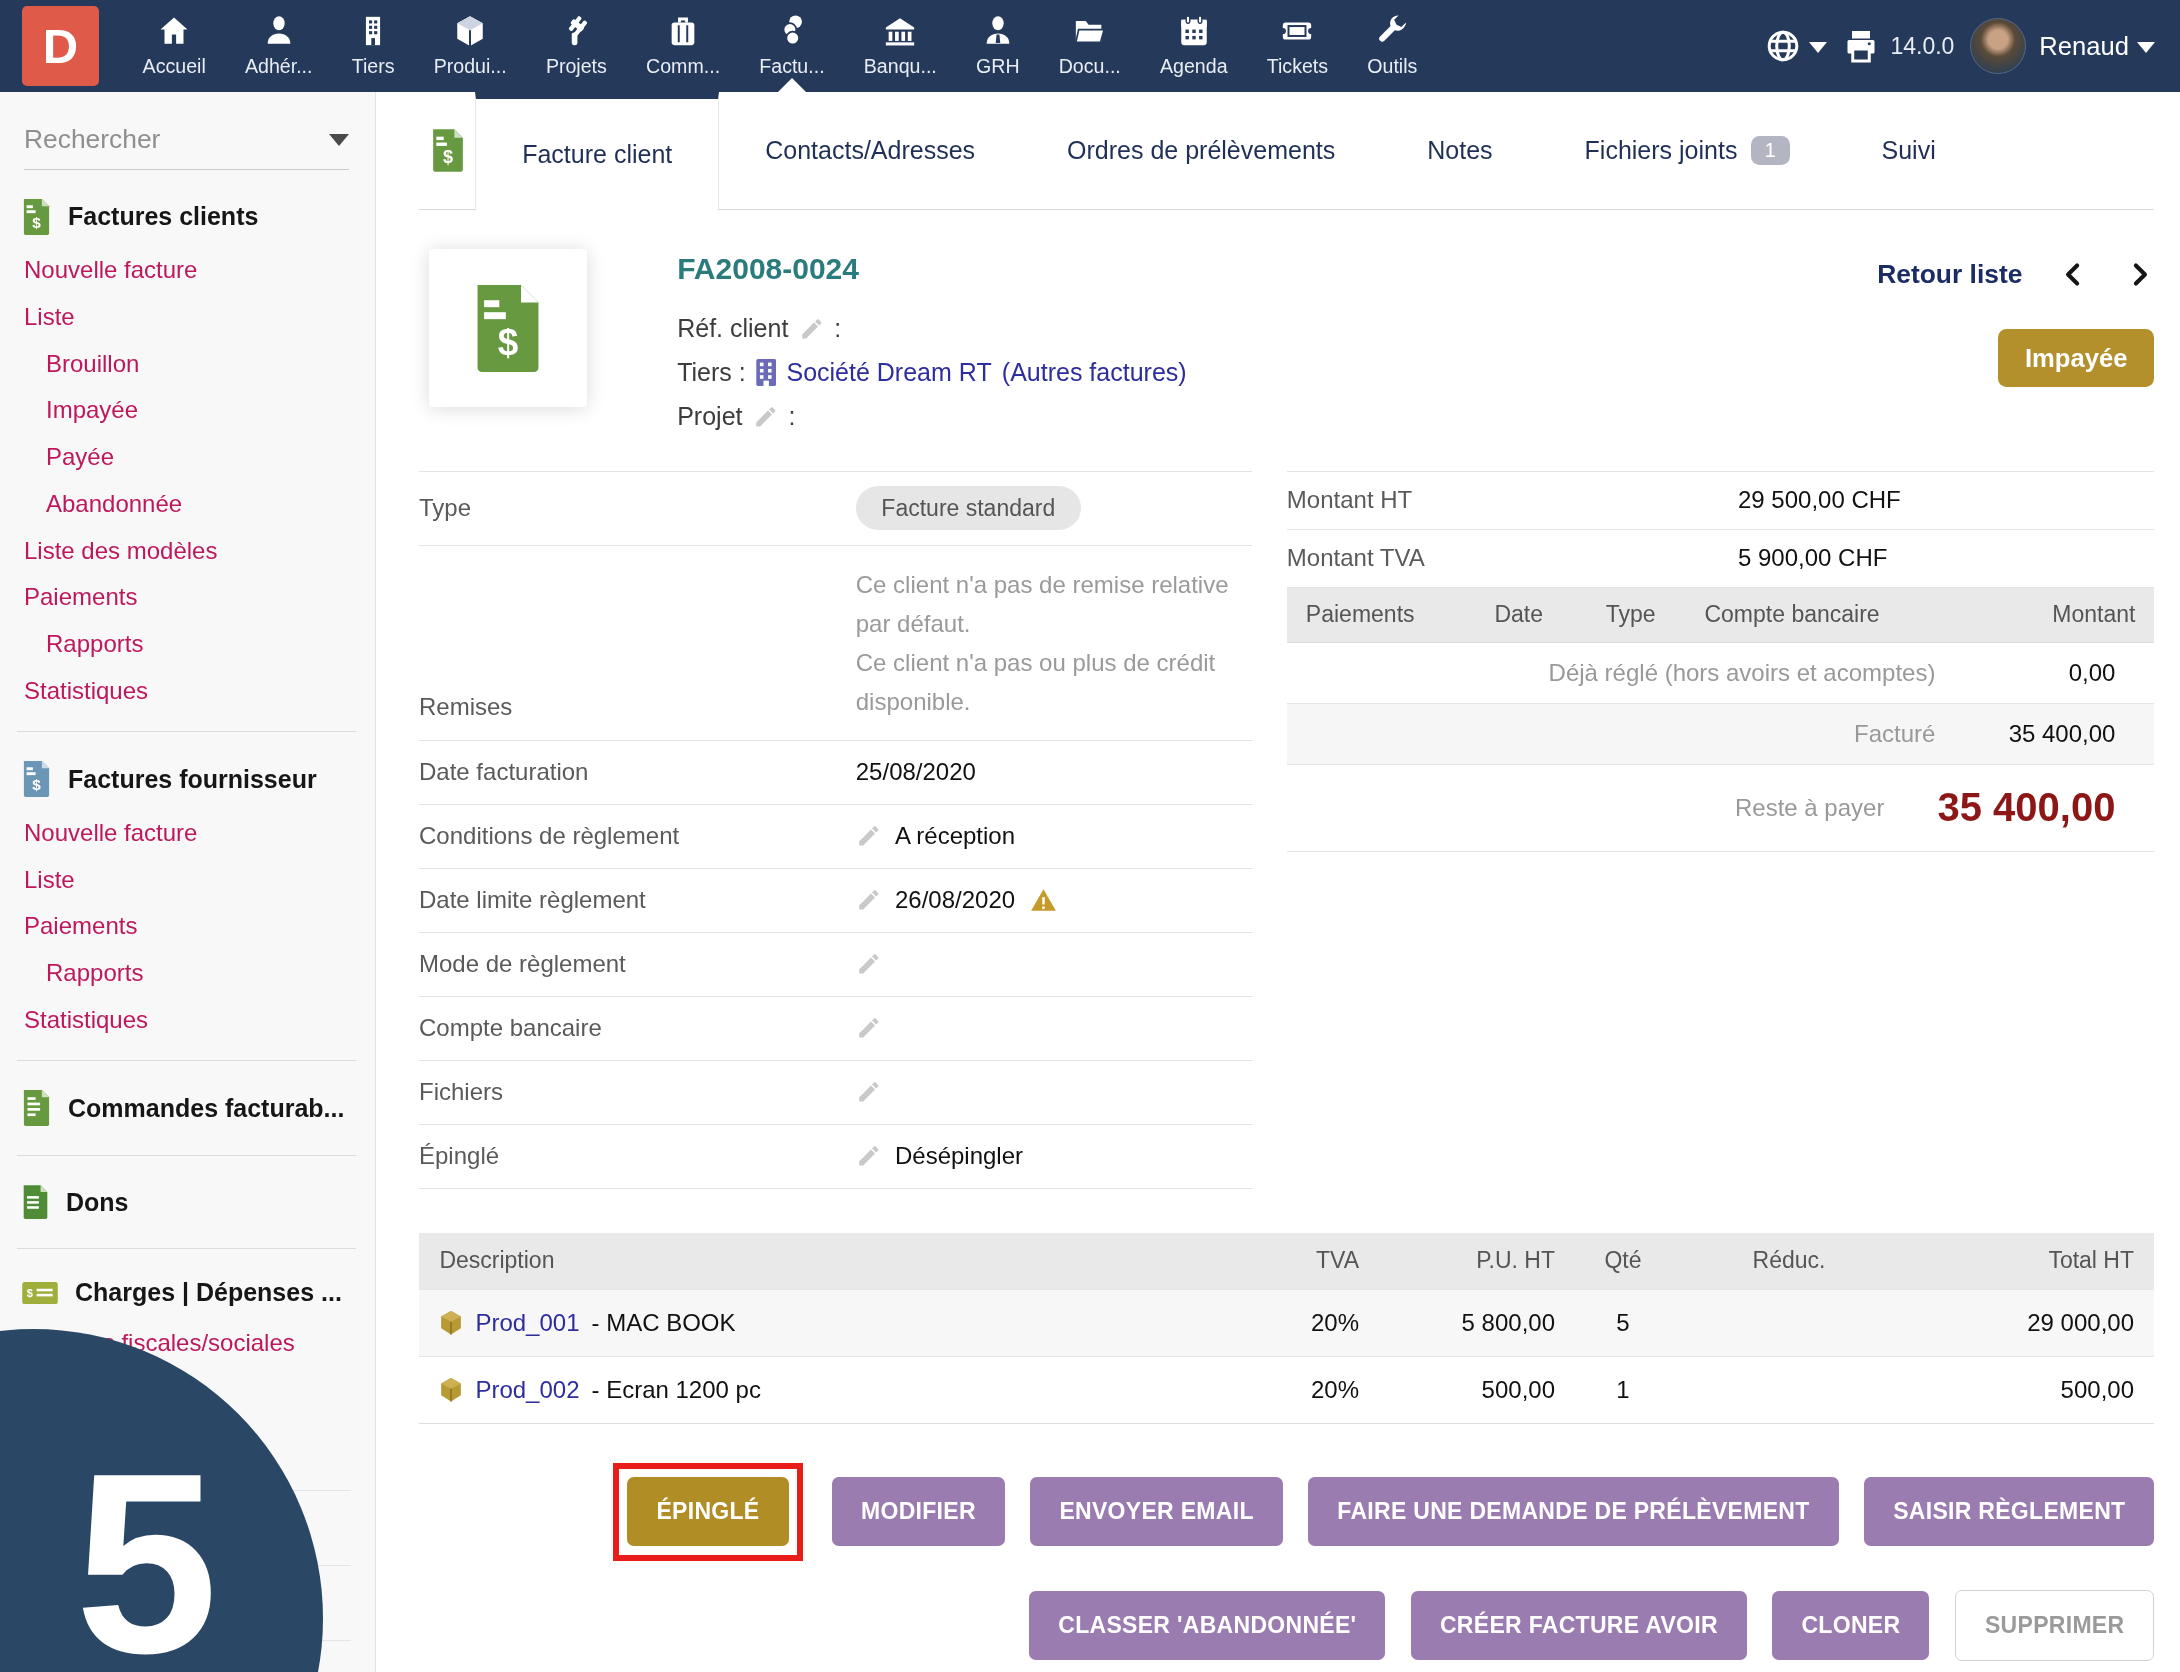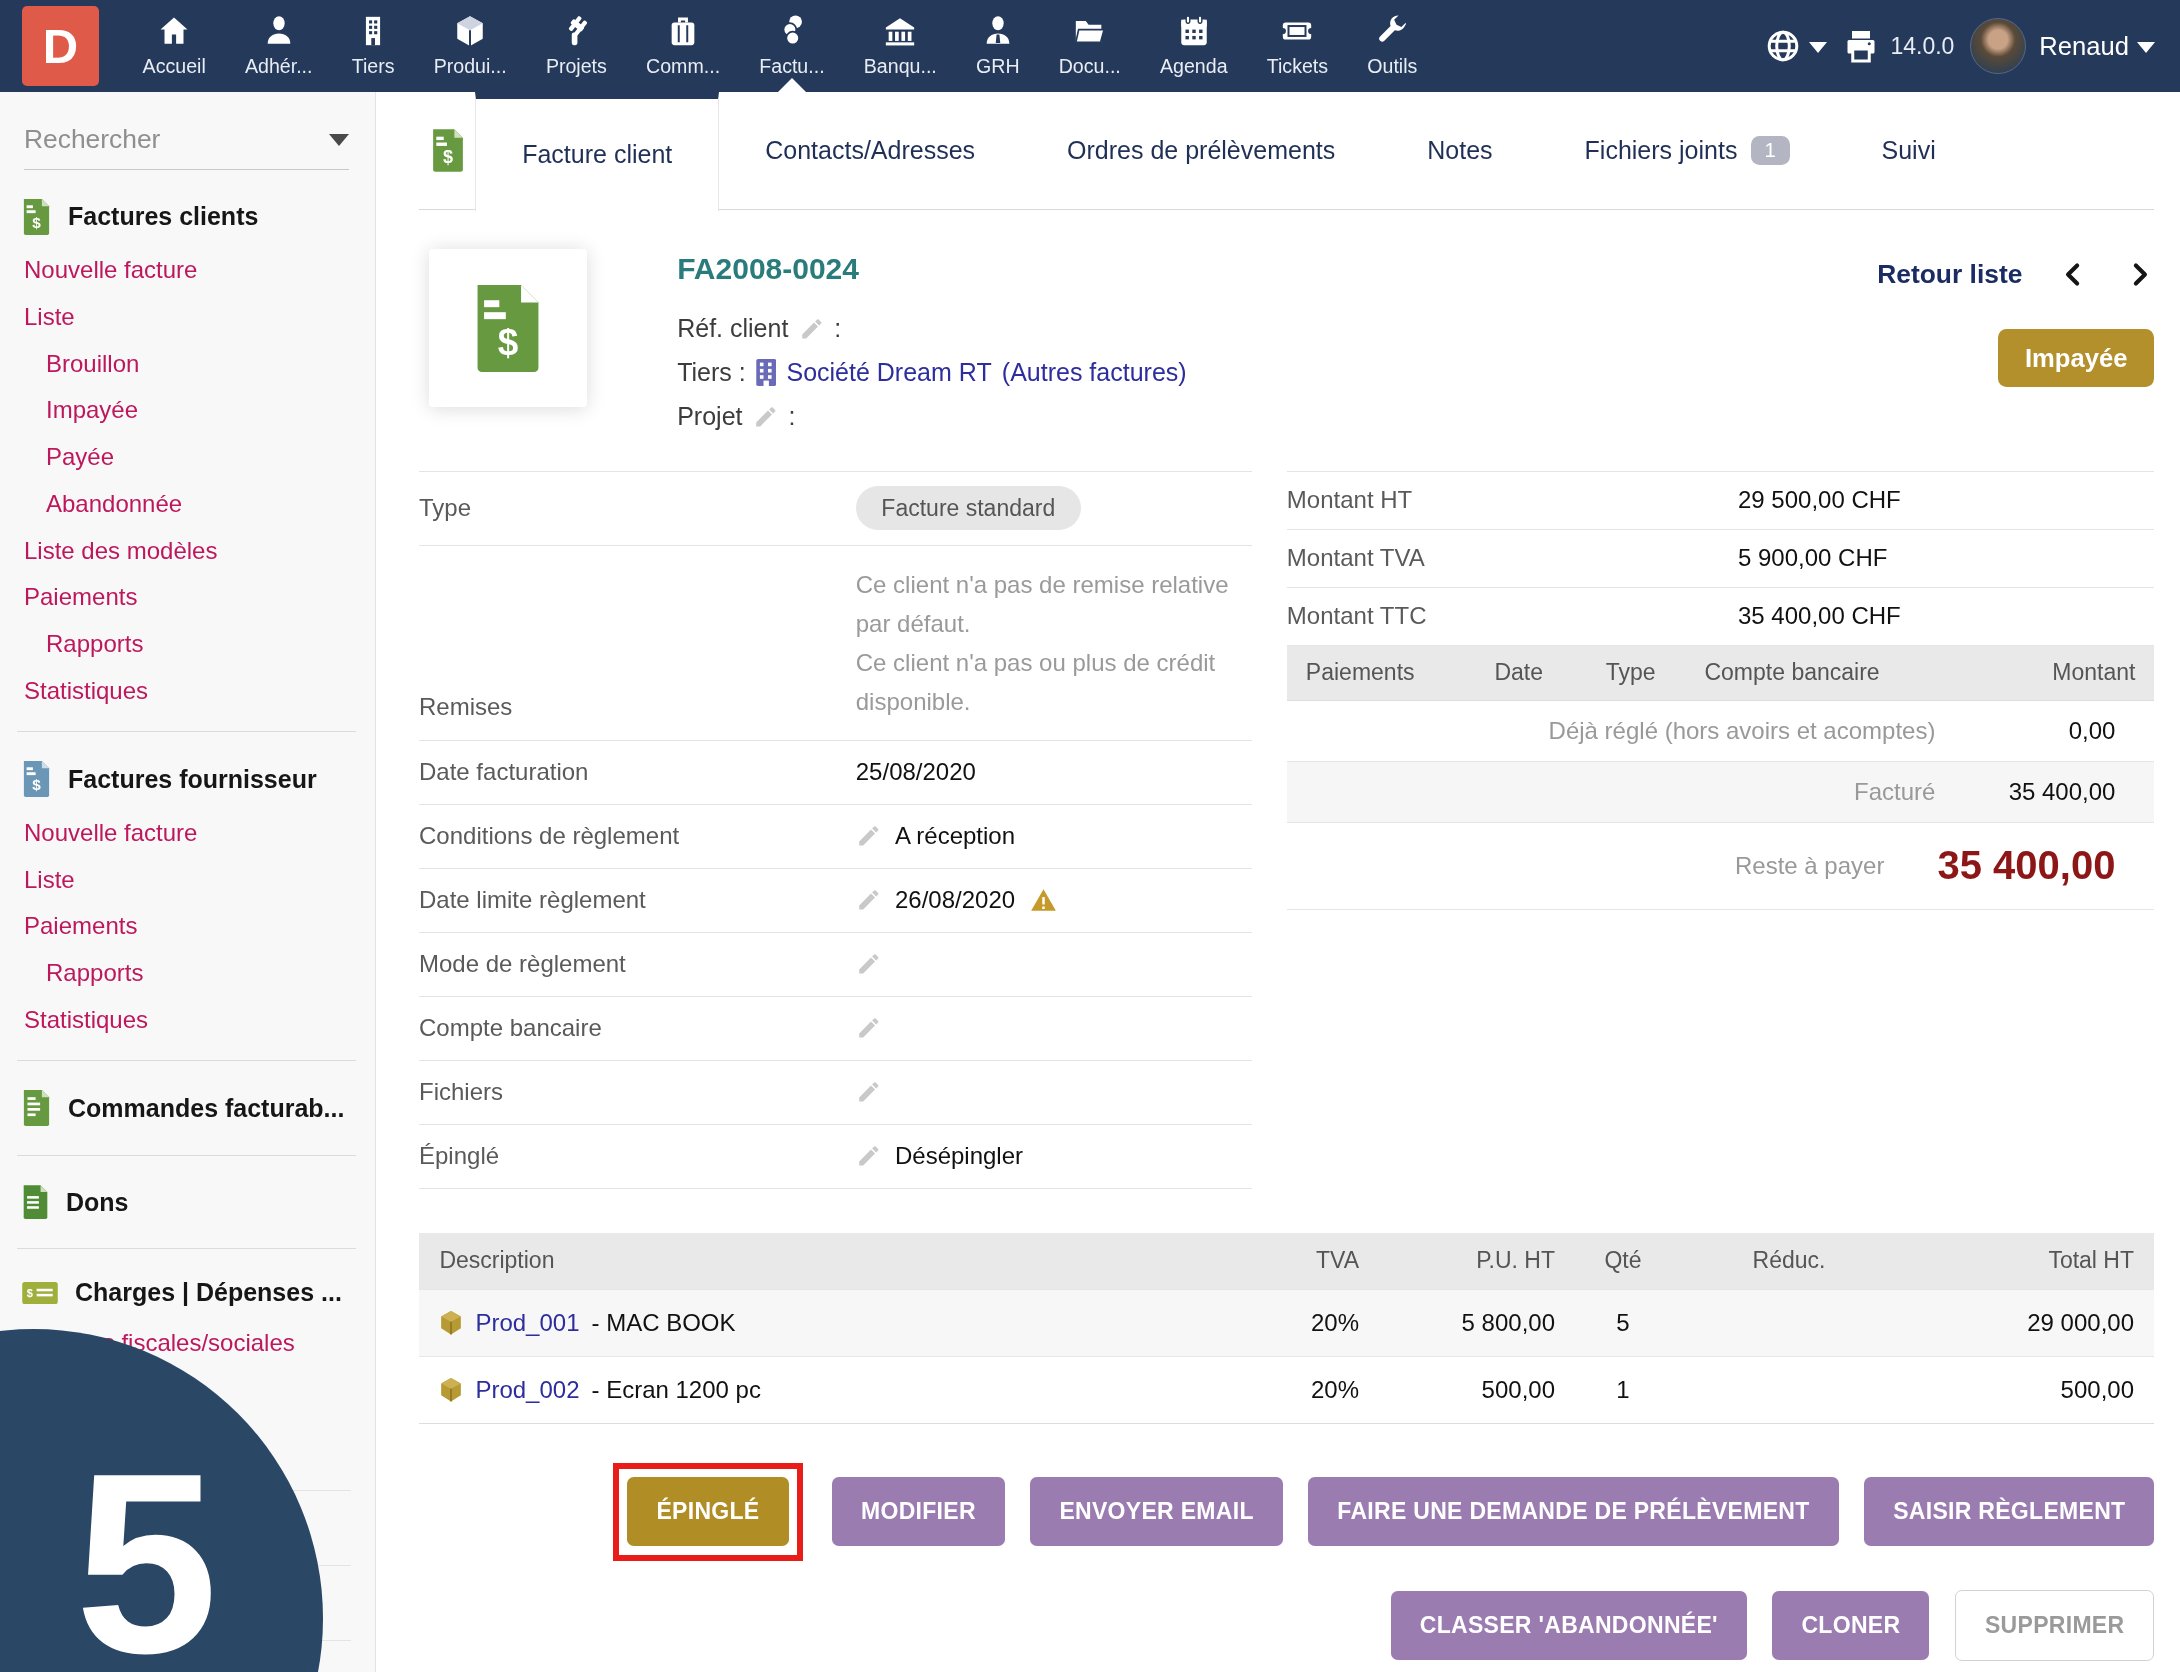--- a/index.html
+++ b/index.html
@@ -632,24 +632,20 @@
 
       <div class="col-r">
         <div class="arow">
           <span class="alabel">Montant HT</span>
           <span class="aval">29 500,00 CHF</span>
         </div>
         <div class="arow">
           <span class="alabel">Montant TVA</span>
           <span class="aval">5 900,00 CHF</span>
         </div>
-        <div class="arow">
-          <span class="alabel">Montant TTC</span>
-          <span class="aval">35 400,00 CHF</span>
-        </div>
         <div class="pay-head">
           <span class="ph-paiements">Paiements</span>
           <span class="ph-date">Date</span>
           <span class="ph-type">Type</span>
           <span class="ph-compte">Compte bancaire</span>
           <span class="ph-montant">Montant</span>
         </div>
         <div class="pay-row">
           <span class="plabel">Déjà réglé (hors avoirs et acomptes)</span>
           <span class="pval">0,00</span>
@@ -717,19 +713,20 @@
         <button class="btn gold">ÉPINGLÉ</button>
       </span>
       <button class="btn">MODIFIER</button>
       <button class="btn">ENVOYER EMAIL</button>
       <button class="btn">FAIRE UNE DEMANDE DE PRÉLÈVEMENT</button>
       <button class="btn">SAISIR RÈGLEMENT</button>
     </section>
 
     <section class="actions second">
       <button class="btn">CLASSER 'ABANDONNÉE'</button>
+      <button class="btn">CRÉER FACTURE AVOIR</button>
       <button class="btn">CLONER</button>
       <button class="btn ghost">SUPPRIMER</button>
     </section>
 
   </main>
 </div>
 
 
 </body></html>

